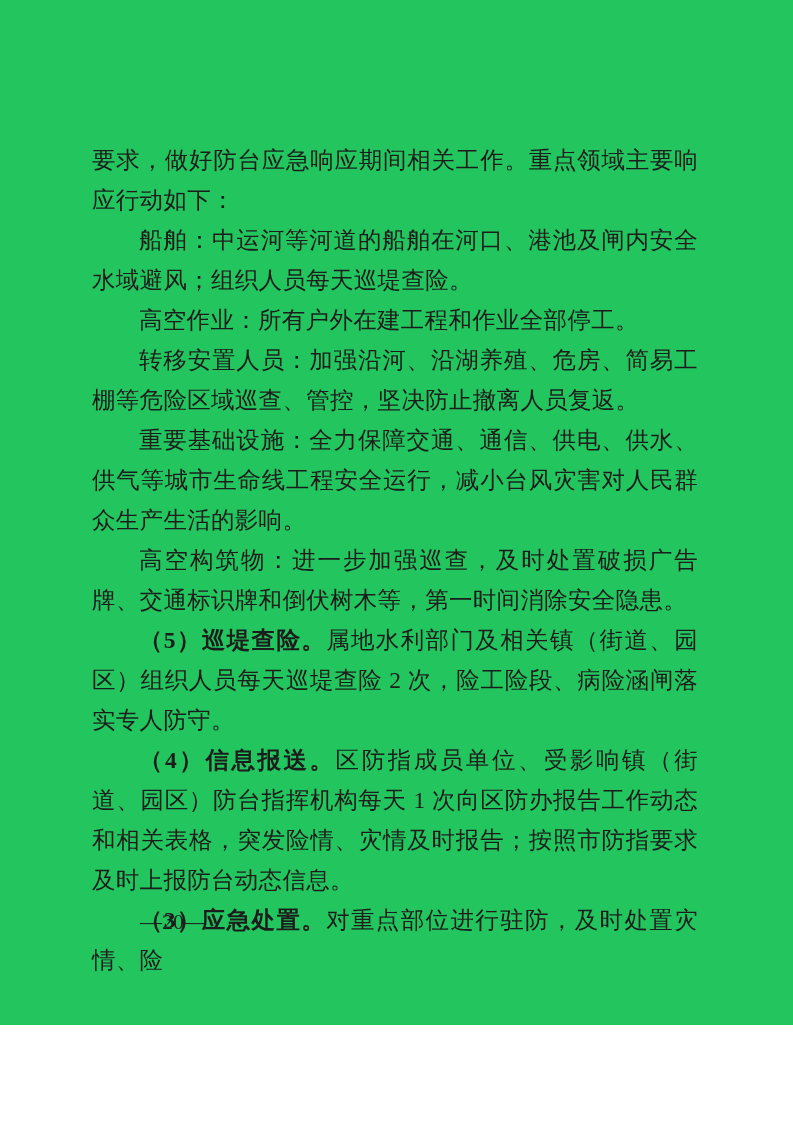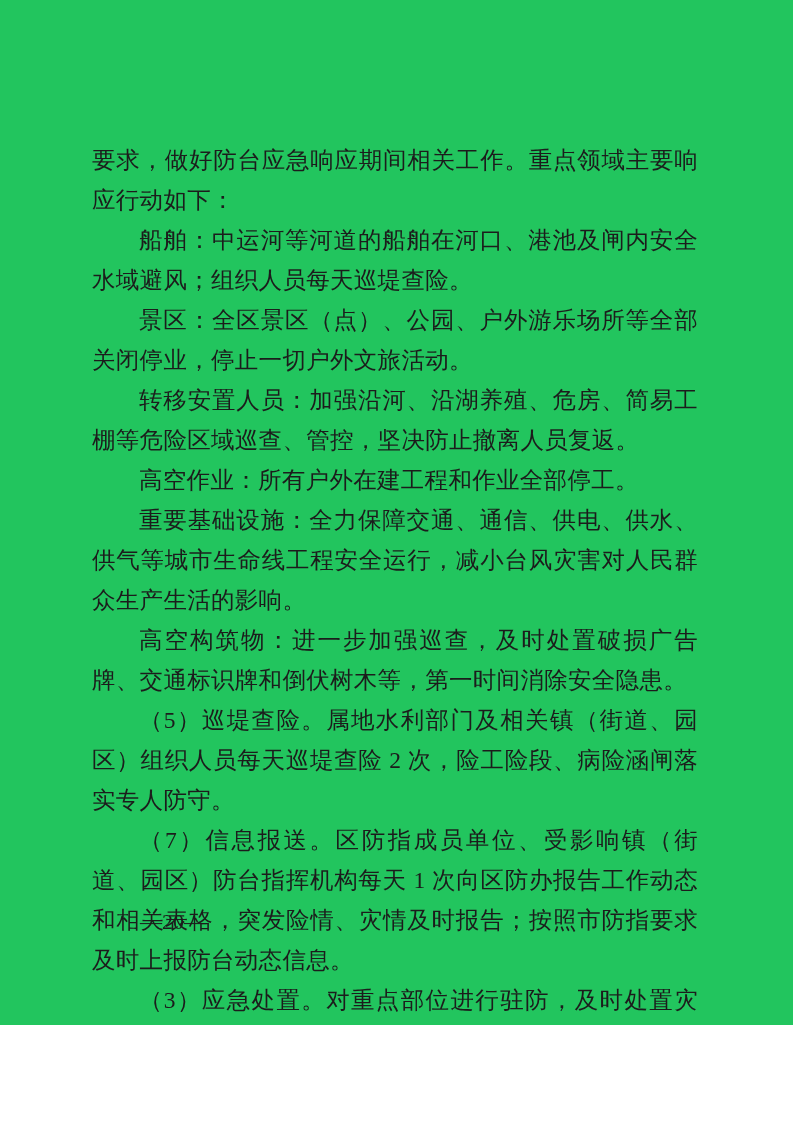--- a/index.html
+++ b/index.html
@@ -27,43 +27,42 @@
     font-size: 23.5px;
     line-height: 40px;
     text-align: justify;
     word-break: break-all;
     letter-spacing: 0.3px;
   }
   .content p.indent {
     text-indent: 2em;
   }
   .run-bold {
-    font-weight: 400;
+    font-weight: 700;
   }
   .page-number {
     position: absolute;
     left: 96px;
     bottom: 90px;
     font-size: 22px;
     line-height: 26px;
     letter-spacing: 0;
     color: #1c1c1c;
     margin-left: 44px;
   }
 </style>
 </head>
 <body>
 
 <div class="page">
   <div class="content" id="document-body">
       <p><span>要求，做好防台应急响应期间相关工作。重点领域主要响应行动如下：</span></p>
       <p class="indent"><span>船舶：中运河等河道的船舶在河口、港池及闸内安全水域避风；组织人员每天巡堤查险。</span></p>
-      <p class="indent"><span>景区：全区景区（点）、公园、户外游乐场所等全部关闭停业，停止一切户外文旅活动。</span></p>
+      <p class="indent"><span>高空作业：所有户外在建工程和作业全部停工。</span></p>
       <p class="indent"><span>转移安置人员：加强沿河、沿湖养殖、危房、简易工棚等危险区域巡查、管控，坚决防止撤离人员复返。</span></p>
-      <p class="indent"><span>高空作业：所有户外在建工程和作业全部停工。</span></p>
       <p class="indent"><span>重要基础设施：全力保障交通、通信、供电、供水、供气等城市生命线工程安全运行，减小台风灾害对人民群众生产生活的影响。</span></p>
       <p class="indent"><span>高空构筑物：进一步加强巡查，及时处置破损广告牌、交通标识牌和倒伏树木等，第一时间消除安全隐患。</span></p>
       <p class="indent"><span class="run-bold">（5）巡堤查险。</span><span>属地水利部门及相关镇（街道、园区）组织人员每天巡堤查险 2 次，险工险段、病险涵闸落实专人防守。</span></p>
-      <p class="indent"><span class="run-bold">（7）信息报送。</span><span>区防指成员单位、受影响镇（街道、园区）防台指挥机构每天 1 次向区防办报告工作动态和相关表格，突发险情、灾情及时报告；按照市防指要求及时上报防台动态信息。</span></p>
+      <p class="indent"><span class="run-bold">（4）信息报送。</span><span>区防指成员单位、受影响镇（街道、园区）防台指挥机构每天 1 次向区防办报告工作动态和相关表格，突发险情、灾情及时报告；按照市防指要求及时上报防台动态信息。</span></p>
       <p class="indent"><span class="run-bold">（3）应急处置。</span><span>对重点部位进行驻防，及时处置灾情、险</span></p>
     </div>
   <div class="page-number">—20—</div>
 </div>
 
 </body></html>

